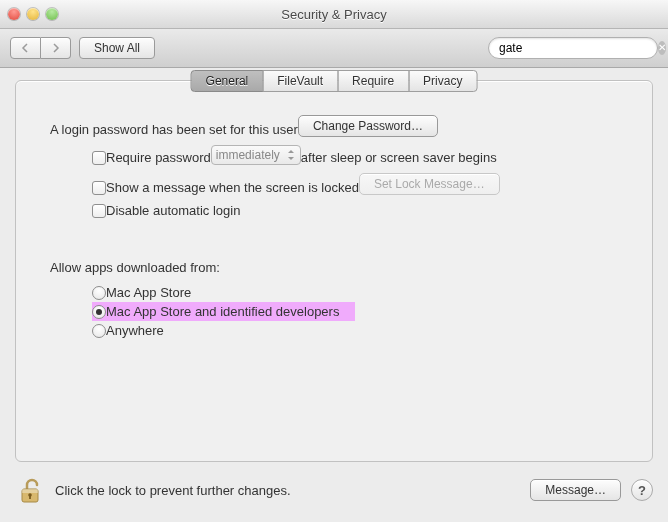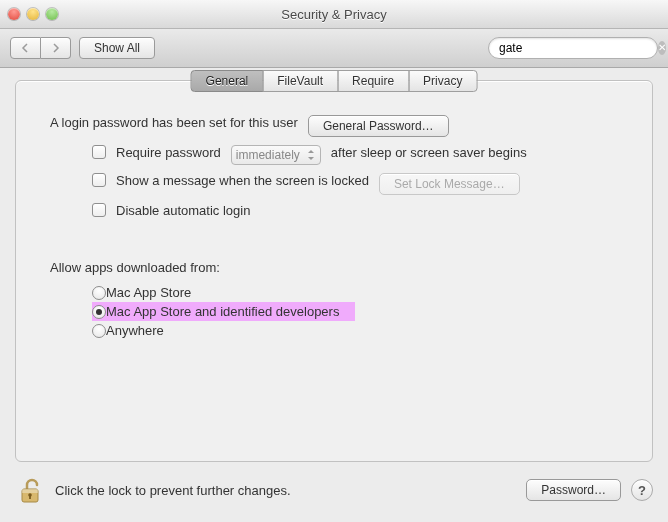--- a/index.html
+++ b/index.html
@@ -88,21 +88,21 @@
     background: linear-gradient(#fbfbfb, #e4e4e4);
     font-size: 12px; color: #333;
     margin-left: -1px;
     text-shadow: 0 1px 0 #fff;
   }
   .tab:first-child { border-top-left-radius: 4px; border-bottom-left-radius: 4px; margin-left: 0; }
   .tab:last-child { border-top-right-radius: 4px; border-bottom-right-radius: 4px; }
   .tab.active { background: linear-gradient(#bfbfbf, #a9a9a9); color: #222; border-color: #8a8a8a; }
   
   .content { padding: 34px 34px 20px; }
-  .row { display: flex; align-items: flex-start; gap: 10px; margin-bottom: 8px; }
+  .row { display: flex; align-items: flex-end; margin-bottom: 8px; }
   .indent { padding-left: 42px; }
   .checkbox { width: 14px; height: 14px; border: 1px solid #8f8f8f; border-radius: 3px; background: linear-gradient(#fff, #eee); box-shadow: inset 0 1px 0 #fff; flex-shrink: 0; }
   .select {
     height: 20px; padding: 0 20px 0 4px;
     border: 1px solid #b5b5b5; border-radius: 4px;
     background: linear-gradient(#fafafa, #e9e9e9);
     color: #888; font-size: 12px;
     display: inline-flex; align-items: center; position: relative;
   }
   .select::after {
@@ -197,21 +197,21 @@
       <div class="tabs">
         <div class="tab active">General</div>
         <div class="tab">FileVault</div>
         <div class="tab">Require</div>
         <div class="tab">Privacy</div>
       </div>
 
       <div class="content">
         <div class="row">
           <span class="label">A login password has been set for this user</span>
-          <span class="aqua-btn">General Password…</span>
+          <span class="aqua-btn">Change Password…</span>
         </div>
 
         <div class="row indent">
           <div class="checkbox"></div>
           <span class="label">Require password</span>
           <span class="select muted">immediately</span>
           <span class="label">after sleep or screen saver begins</span>
         </div>
 
         <div class="row indent">
@@ -253,17 +253,17 @@
         <svg width="30" height="30" viewBox="0 0 30 30">
           <path d="M12 14 v-4 a5 5 0 0 1 10 0" fill="none" stroke="#b89b5a" stroke-width="2.5" stroke-linecap="round"></path>
           <rect x="7" y="14" width="16" height="13" rx="2" fill="#d8b86e" stroke="#a78a46"></rect>
           <rect x="7" y="14" width="16" height="4" fill="rgba(255,255,255,.35)"></rect>
           <circle cx="15" cy="20" r="1.8" fill="#7a5c20"></circle>
           <rect x="14.1" y="20" width="1.8" height="4" fill="#7a5c20"></rect>
         </svg>
       </div>
       <span class="label">Click the lock to prevent further changes.</span>
       <div class="foot-spacer"></div>
-      <span class="aqua-btn">Password…</span>
+      <span class="aqua-btn">Message…</span>
       <div class="help">?</div>
     </div>
   </div>
 </div>
 
 </body></html>

